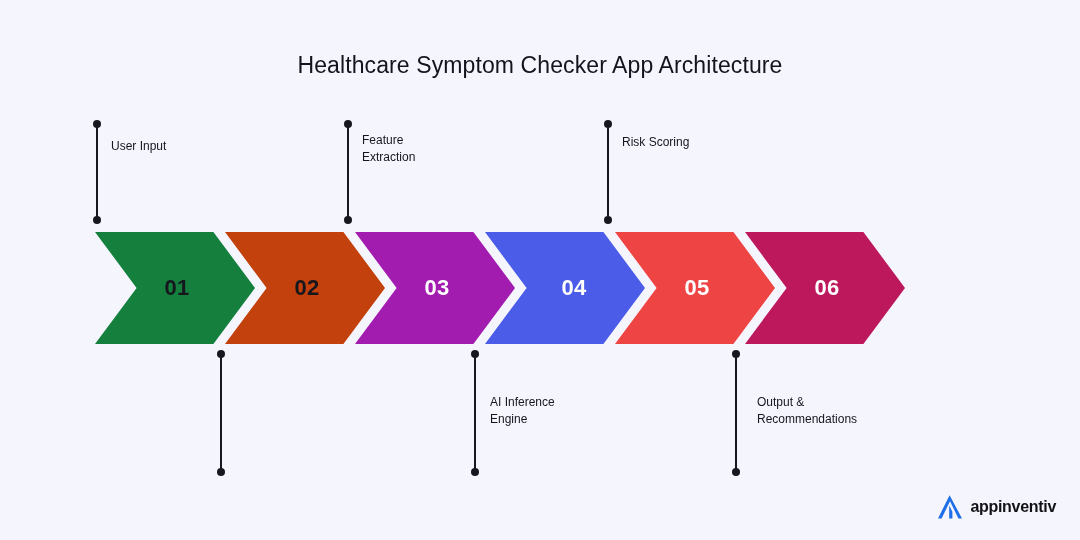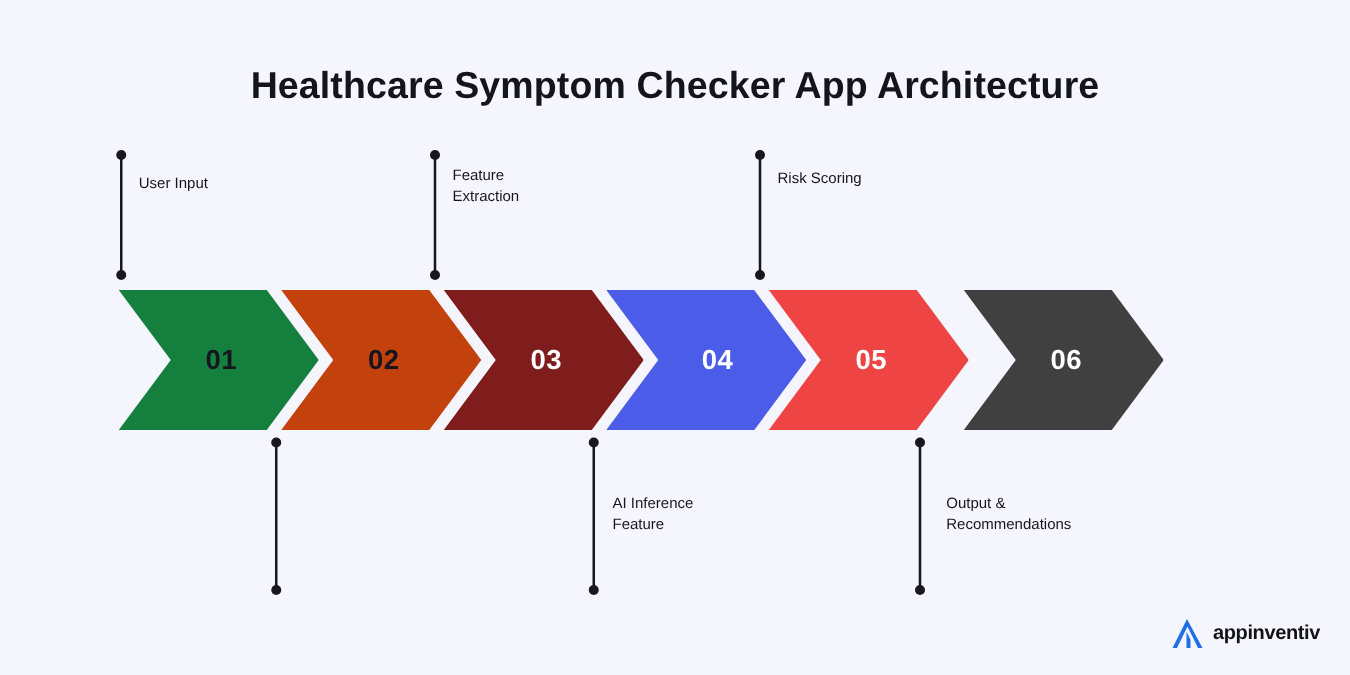--- a/index.html
+++ b/index.html
@@ -19,22 +19,22 @@
     inset: 0;
   }
 
   
   .title {
     position: absolute;
     top: 52px;
     left: 0;
     width: 1080px;
     text-align: center;
-    font-size: 30px;
-    font-weight: bold;
+    font-size: 23px;
+    font-weight: normal;
     color: #14141e;
     letter-spacing: 0.1px;
   }
 
   
   .chevron-strip {
     position: absolute;
     left: 95px;
     top: 232px;
     width: 790px;
@@ -128,43 +128,43 @@
   <div class="chevron-strip">
 
     <div class="chevron" style="left: 0px; background: #15803d;">
       <span class="chevron-num" style="color: rgb(22, 22, 30);">01</span>
     </div>
 
     <div class="chevron" style="left: 130px; background: #c2410c;">
       <span class="chevron-num" style="color: rgb(22, 22, 30);">02</span>
     </div>
 
-    <div class="chevron" style="left: 260px; background: #7f1d1d;">
+    <div class="chevron" style="left: 260px; background: #a21caf;">
       <span class="chevron-num" style="color: rgb(255, 255, 255);">03</span>
     </div>
 
     <div class="chevron" style="left: 390px; background: rgb(74, 92, 232);">
       <span class="chevron-num" style="color: #ffffff; margin-left: 14px;">04</span>
     </div>
 
     <div class="chevron" style="left: 520px; background: #ef4444;">
       <span class="chevron-num" style="color: rgb(255, 255, 255);">05</span>
     </div>
 
-    <div class="chevron" style="left: 676px; background: #404040;">
+    <div class="chevron" style="left: 650px; background: #be185d;">
       <span class="chevron-num" style="color: rgb(255, 255, 255);">06</span>
     </div>
 
   </div>
 
   <div class="connector" style="left: 220px; top: 354px; height: 118px; background: rgb(23, 23, 31);"></div>
 
   <div class="connector" style="left: 474px; top: 354px; height: 118px; background: rgb(23, 23, 31);"></div>
   <div class="step-label" style="left: 490px; top: 394px; color: rgb(22, 22, 30);">AI Inference
-Feature</div>
+Engine</div>
 
   <div class="connector" style="left: 735px; top: 354px; height: 118px; background: rgb(23, 23, 31);"></div>
   <div class="step-label" style="left: 757px; top: 394px; color: rgb(22, 22, 30);">Output &amp;
 Recommendations</div>
 
   <div class="logo">
     <svg class="logo-mark" viewBox="0 0 34 34">
       <path d="M16.6 5.2 L5.0 28.4 L8.6 28.4 L17.0 11.2 L25.4 28.4 L29.0 28.4 Z" fill="#1e6fe8"></path>
       <path d="M16.2 15.4 L16.2 28.4 L19.4 28.4 L19.4 21.8 Z" fill="#1e6fe8"></path>
     </svg>

